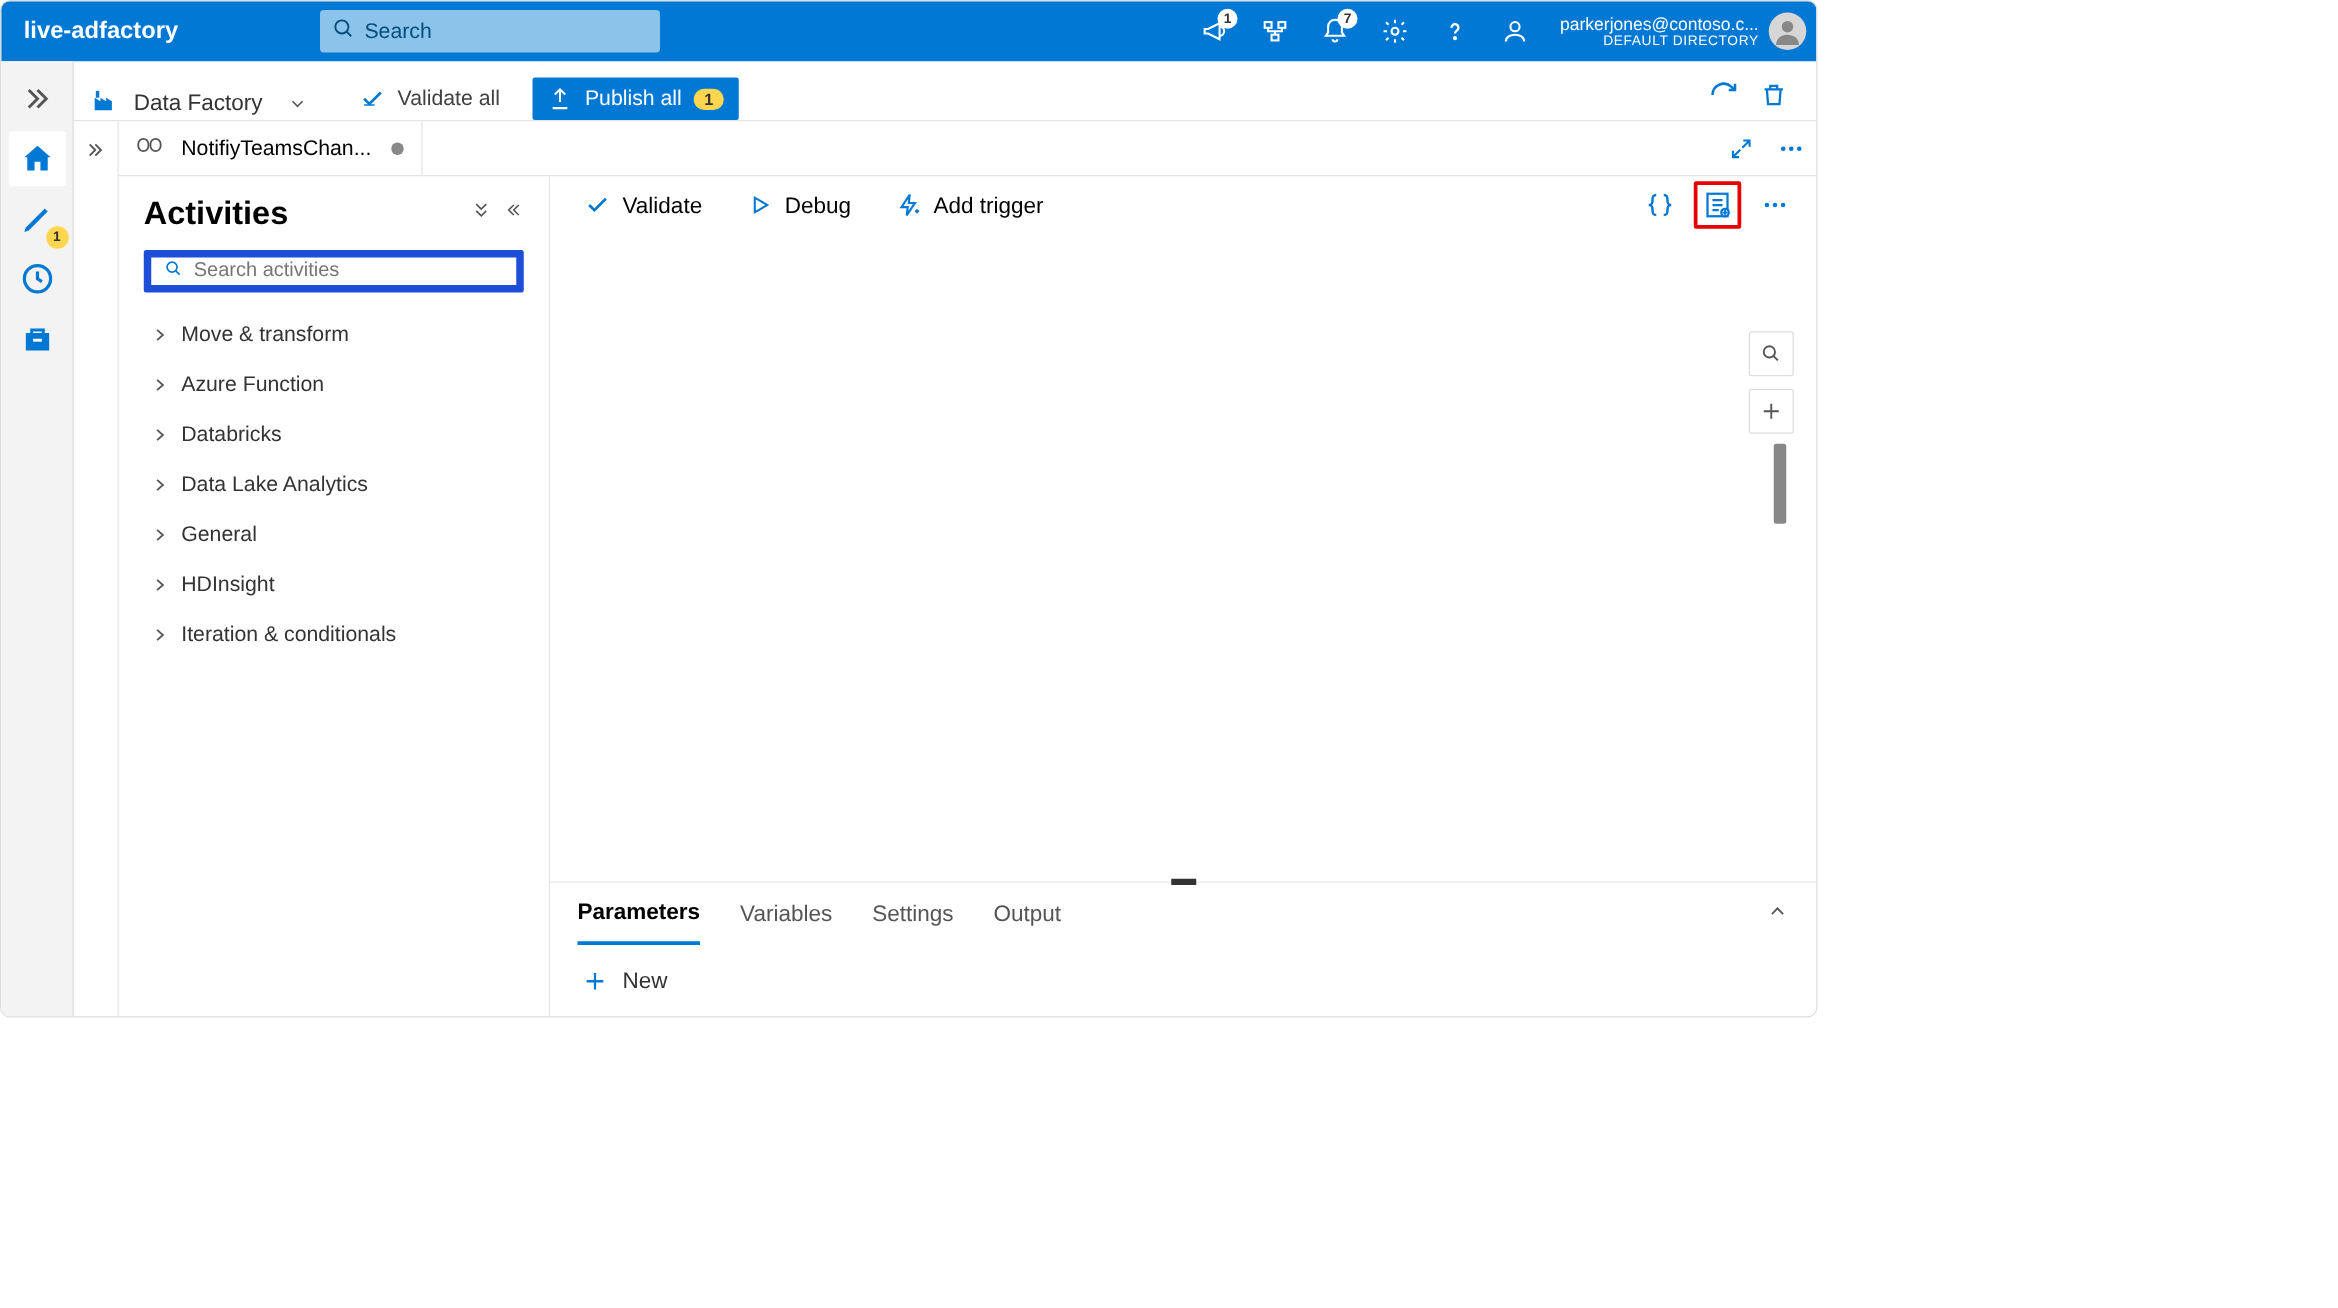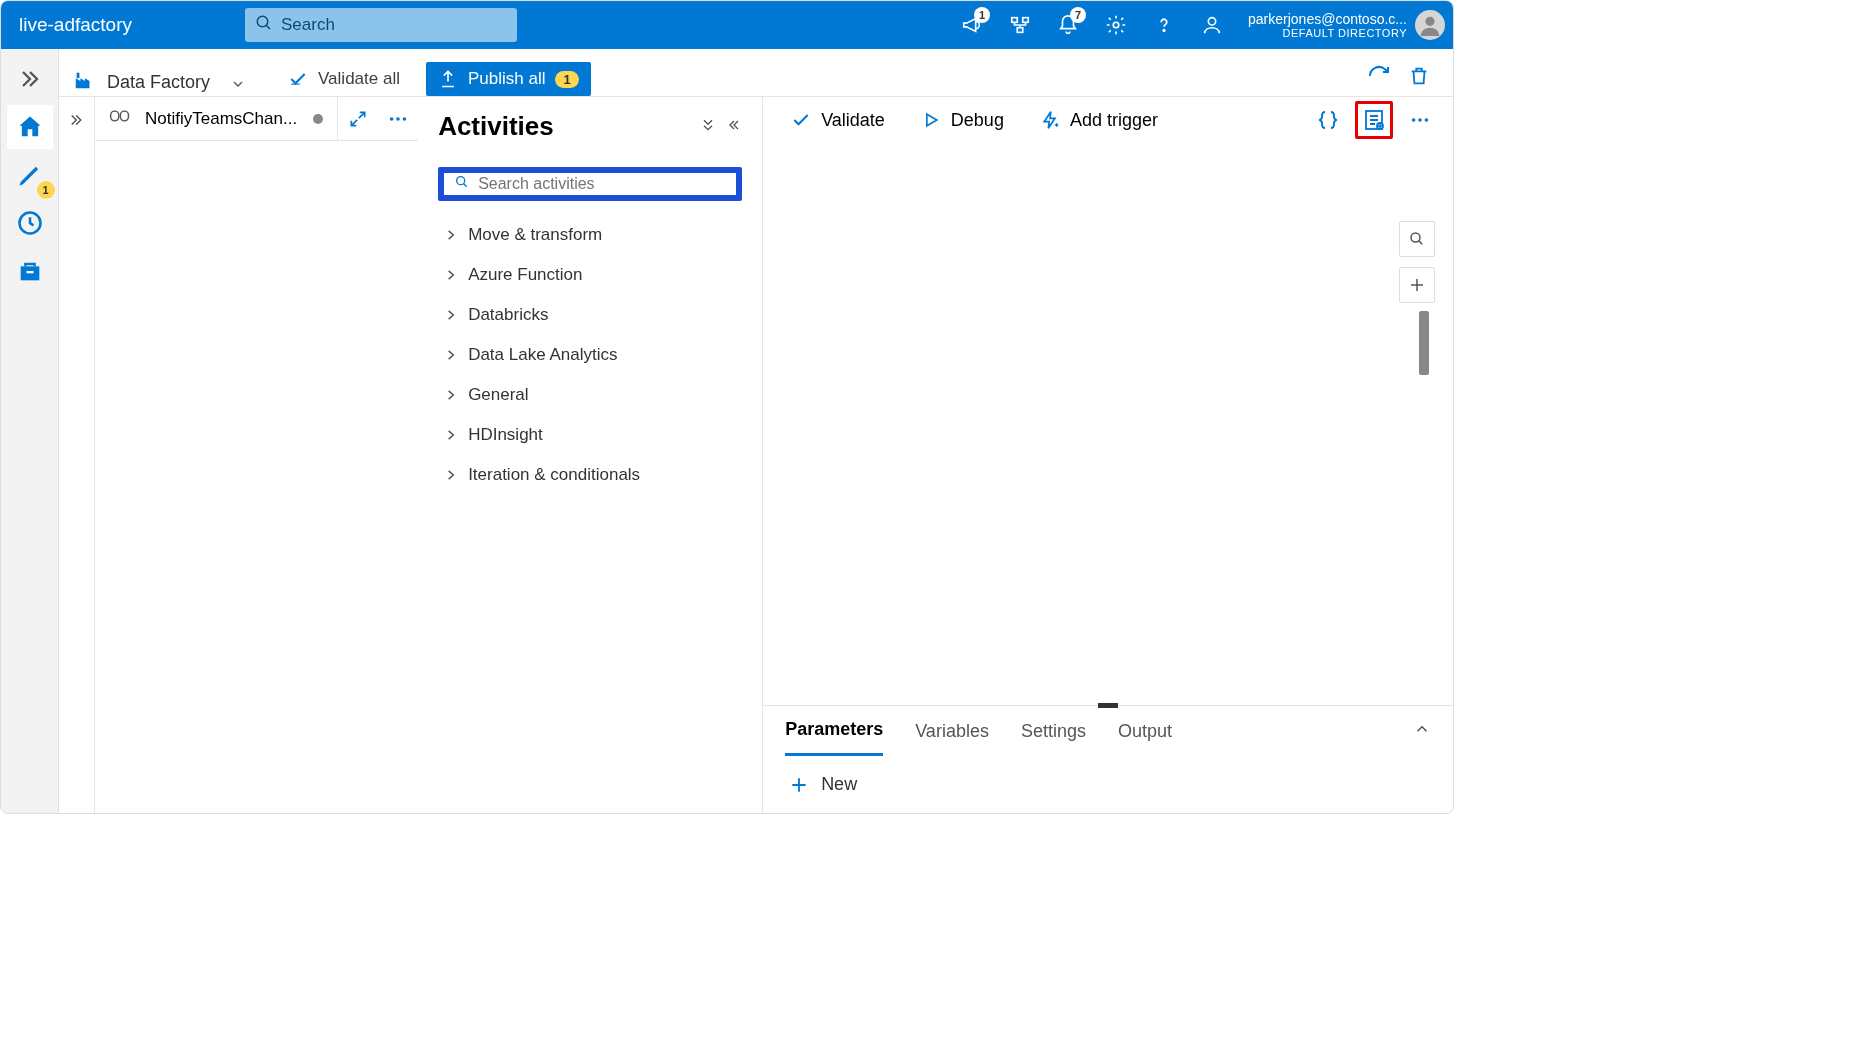--- a/index.html
+++ b/index.html
@@ -1,20 +1,20 @@
 <!DOCTYPE html>
 <html><head>
   <meta charset="utf-8">
   <style>
     * { box-sizing: border-box; margin: 0; padding: 0; font-family: "Segoe UI", Arial, sans-serif; }
     body { background: #fff; overflow: hidden; width: 1454px; height: 814px; border: 1px solid #ddd; border-radius: 8px; }
     
     
     .top-banner { background: #0078d4; height: 48px; display: flex; align-items: center; color: #fff; }
-    .brand { padding: 0 18px; font-size: 19px; font-weight: 400; }
+    .brand { padding: 0 18px; font-size: 19px; font-weight: 700; }
     .search-wrap { flex: 0 0 340px; margin-left: 95px; }
     .search-box { display: flex; align-items: center; background: #8cc3ea; border-radius: 3px; height: 34px; padding: 0 10px; width: 272px; }
     .search-box svg { width: 18px; height: 18px; margin-right: 8px; }
     .search-box input { background: transparent; border: none; outline: none; font-size: 17px; color: #064d7e; width: 100%; }
     .search-box input::placeholder { color: #064d7e; }
     .banner-spacer { flex: 1; }
     .banner-icon { width: 48px; height: 48px; display: flex; align-items: center; justify-content: center; position: relative; cursor: pointer; }
     .banner-icon svg { width: 22px; height: 22px; }
     .icon-badge { position: absolute; top: 6px; right: 6px; background: #fff; color: #333; font-size: 11px; border-radius: 50%; width: 16px; height: 16px; display: flex; align-items: center; justify-content: center; font-weight: 600; }
     .account { display: flex; align-items: center; padding: 0 8px 0 12px; }
@@ -44,34 +44,34 @@
     .publish-btn { background: #0078d4; color: #fff; border-radius: 2px; padding: 0 12px; margin-left: 12px; }
     .publish-btn .pill { background: #ffd64f; color: #333; border-radius: 10px; padding: 1px 8px; font-size: 13px; font-weight: 600; }
     .cmd-spacer { flex: 1; }
     .cmd-icon { width: 40px; height: 40px; display: flex; align-items: center; justify-content: center; cursor: pointer; }
     
     
     .content { flex: 1; display: flex; }
     
     .tabstrip-col { width: 36px; border-right: 1px solid #e5e5e5; display: flex; justify-content: center; padding-top: 14px; }
     
-    .inner { flex: 1; display: flex; flex-direction: row; }
+    .inner { flex: 1; display: flex; flex-direction: column; }
     
     .tabstrip { height: 44px; display: flex; align-items: center; border-bottom: 1px solid #e5e5e5; }
     .doc-tab { display: flex; align-items: center; gap: 10px; padding: 0 14px; height: 44px; border-right: 1px solid #e5e5e5; font-size: 17px; }
     .doc-tab svg { width: 26px; height: 20px; }
     .dirty-dot { width: 10px; height: 10px; border-radius: 50%; background: #888; margin-left: 6px; }
     .tab-spacer { flex: 1; }
     .tab-icon { width: 40px; height: 40px; display: flex; align-items: center; justify-content: center; cursor: pointer; }
     
     .workbody { flex: 1; display: flex; }
     
     
     .activities { width: 345px; padding: 14px 20px; border-right: 1px solid #e5e5e5; }
-    .act-head { display: flex; align-items: center; justify-content: space-between; margin-bottom: 25px; }
+    .act-head { display: flex; align-items: center; justify-content: space-between; margin-bottom: 14px; }
     .act-title { font-size: 26px; font-weight: 600; }
     .act-collapse { display: flex; gap: 10px; }
     .act-search { display: flex; align-items: center; border: 6px solid #1d4ed8; border-radius: 2px; height: 34px; padding: 0 10px; margin-bottom: 14px; }
     .act-search svg { width: 16px; height: 16px; margin-right: 8px; }
     .act-search input { border: none; outline: none; font-size: 16px; width: 100%; }
     .act-cat { display: flex; align-items: center; gap: 10px; height: 40px; font-size: 17px; color: #333; cursor: pointer; padding-left: 6px; }
     
     
     .canvas-wrap { flex: 1; display: flex; flex-direction: column; position: relative; }
     .canvas-toolbar { height: 46px; display: flex; align-items: center; padding: 0 14px; gap: 8px; }

